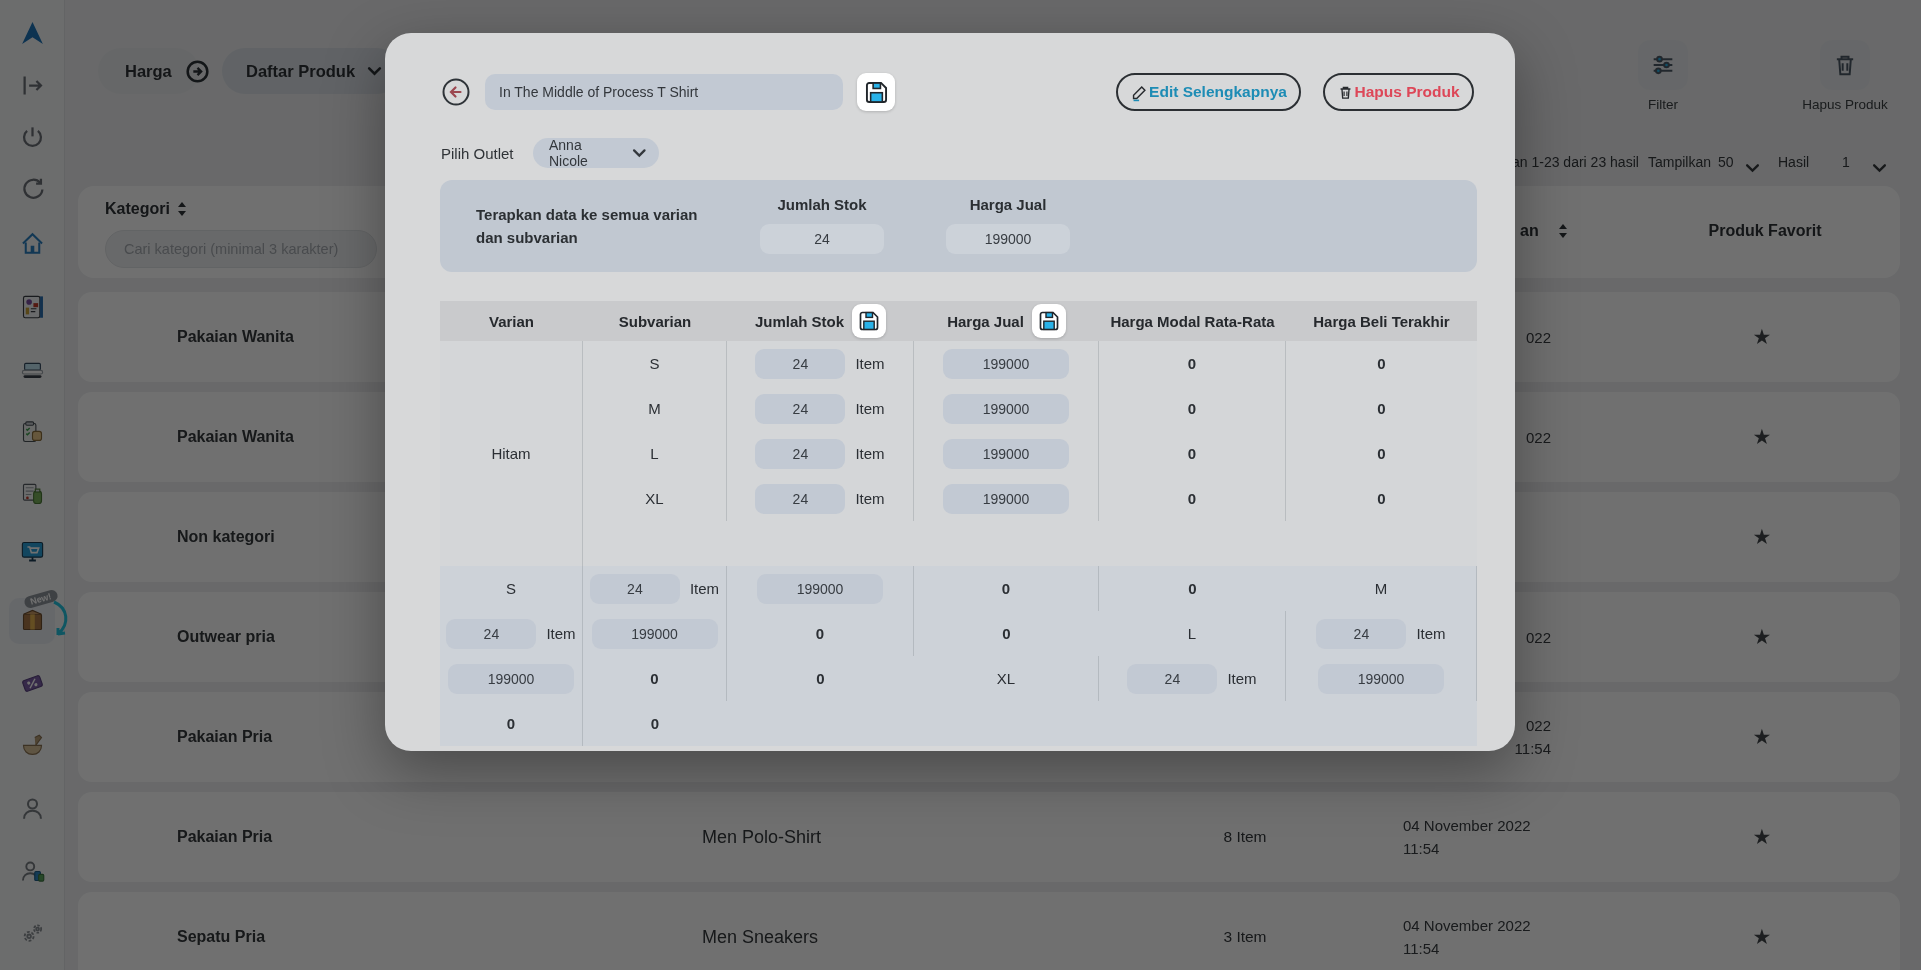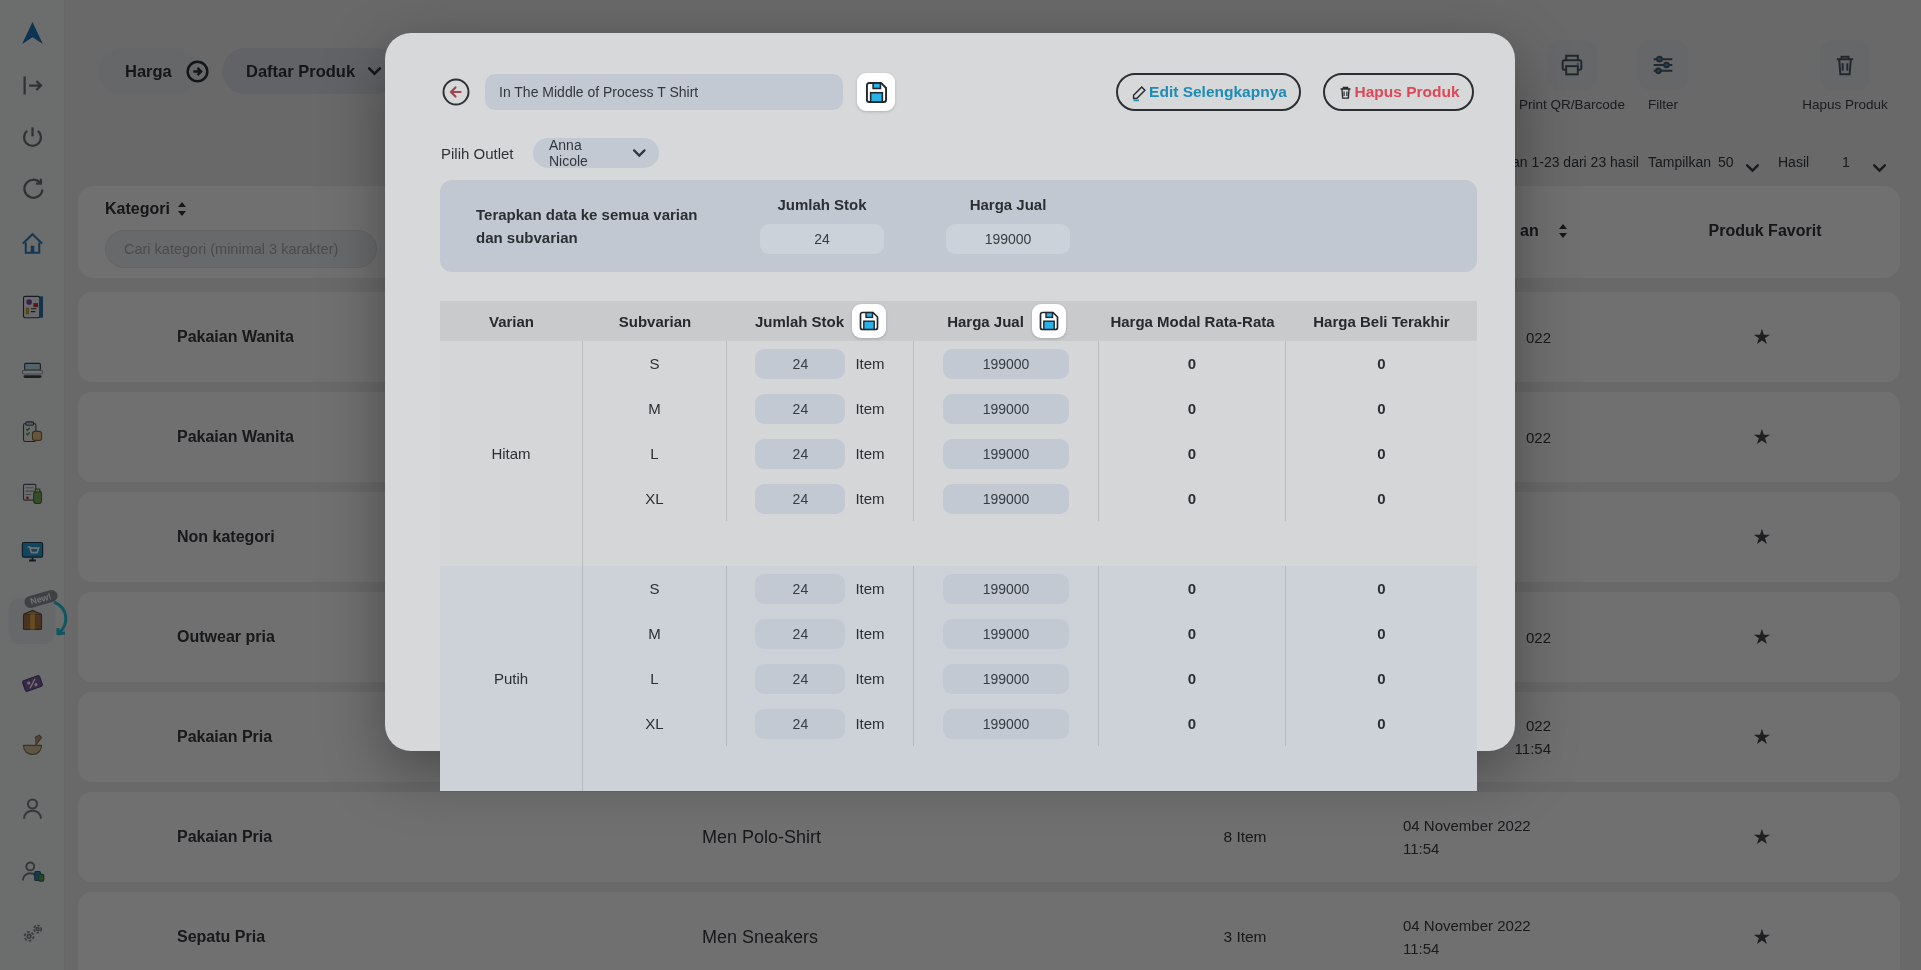--- a/index.html
+++ b/index.html
@@ -227,31 +227,20 @@
         <circle cx="11" cy="11" r="9.4" fill="none" stroke="#2d3237" stroke-width="2.4"></circle>
         <path d="M7 11 h7 M11 7.5 l3.5 3.5 -3.5 3.5" stroke="#2d3237" stroke-width="2.2" fill="none"></path>
       </svg></div>
   <div class="pill pill2">
     <span>Daftar Produk</span>
     <svg class="chev" viewBox="0 0 14 9">
         <path d="M2 2 l5 5 5-5" fill="none" stroke="#2e3338" stroke-width="2.4" stroke-linecap="round"></path>
       </svg>
   </div>
 
-  <div class="tb-item" style="left:1517px">
-    <div class="tb-tile">
-        <svg viewBox="0 0 24 24" fill="none" stroke="#4d5a66" stroke-width="1.7">
-          <path d="M7 8 V4 h10 v4"></path>
-          <rect x="4" y="8" width="16" height="8" rx="1.5"></rect>
-          <rect x="7" y="13" width="10" height="7" fill="#eceef0"></rect>
-          <circle cx="17" cy="11" r="1" fill="#29b2e8" stroke="none"></circle>
-        </svg>
-      </div>
-    <div class="tb-label">Print QR/Barcode</div>
-  </div>
   <div class="tb-item" style="left:1608px">
     <div class="tb-tile">
         <svg viewBox="0 0 24 24" stroke="#4d5a66" stroke-width="1.7" fill="none">
           <path d="M4 7 h16 M4 12 h16 M4 17 h16"></path>
           <circle cx="9" cy="7" r="2" fill="#29b2e8"></circle>
           <circle cx="15" cy="12" r="2" fill="#29b2e8"></circle>
           <circle cx="8" cy="17" r="2" fill="#29b2e8"></circle>
         </svg>
       </div>
     <div class="tb-label">Filter</div>
@@ -498,21 +487,20 @@
           <span>Item</span>
         </div>
       <div class="mcell">
           <input class="mc-input w126" value="199000" style="">
         </div>
       <div class="mcell val0">0</div>
       <div class="mcell lastcol val0">0</div>
     </div>
 
     <div class="mt-grid vgroup g2">
-      <div class="mcell varcell">Putih</div>
 
       <div class="mcell">S</div>
       <div class="mcell gap10">
           <input class="mc-input w90" value="24" style="">
           <span>Item</span>
         </div>
       <div class="mcell">
           <input class="mc-input w126" value="199000" style="">
         </div>
       <div class="mcell val0">0</div>

